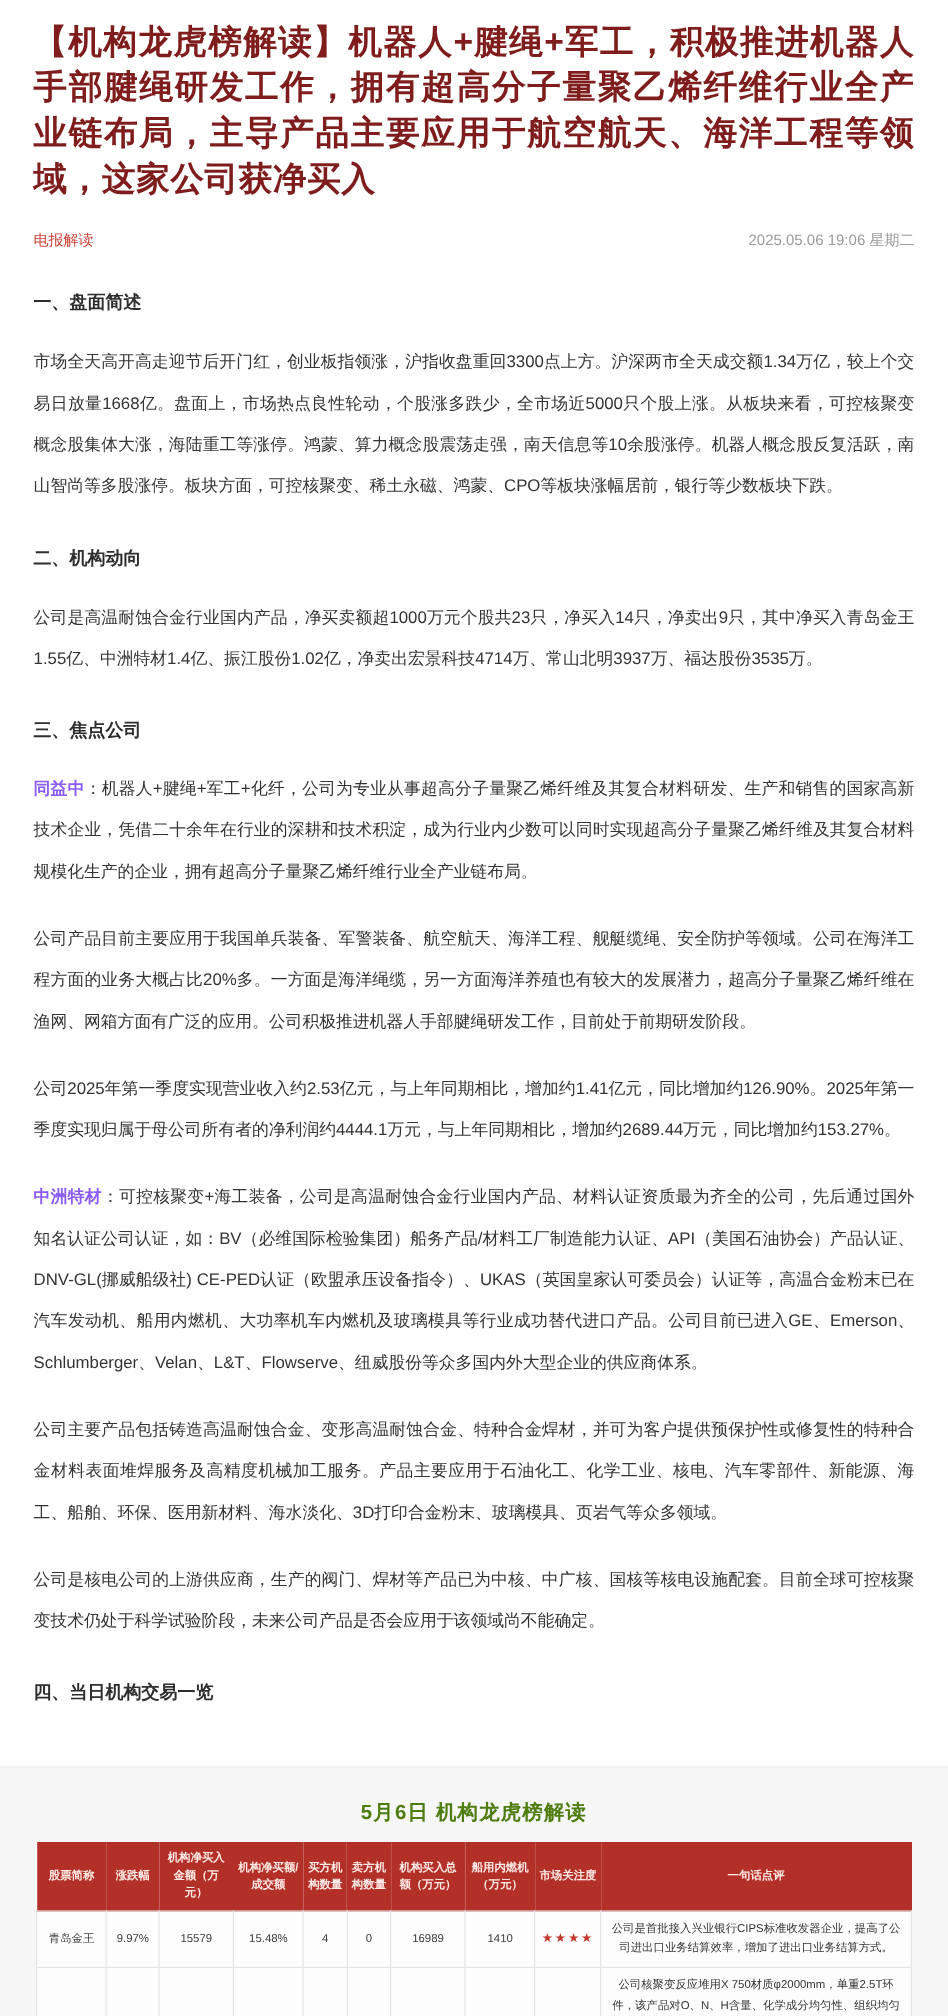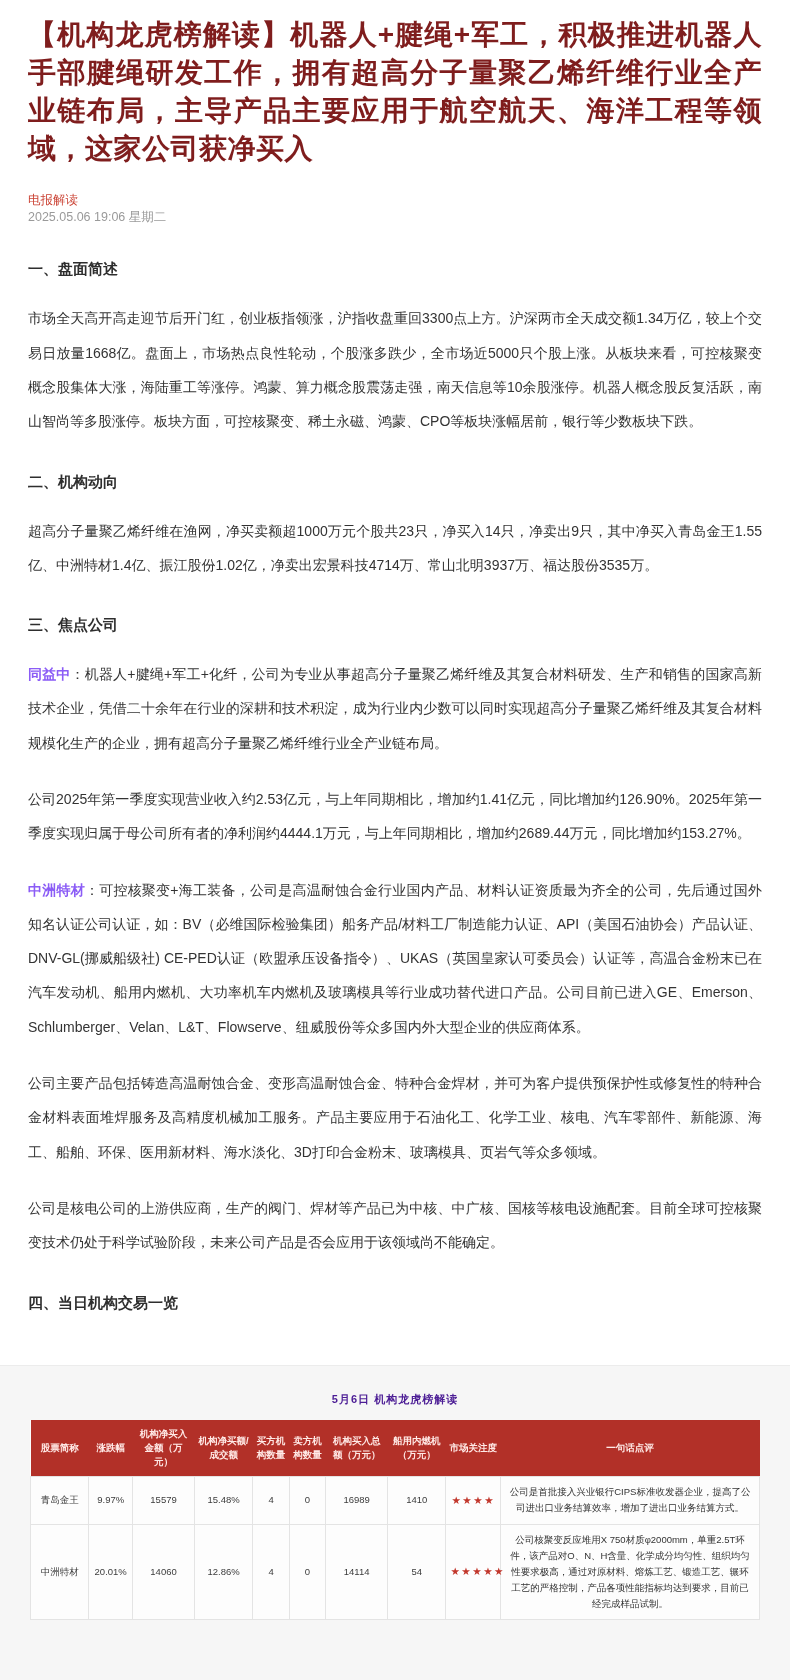--- a/index.html
+++ b/index.html
@@ -8,41 +8,41 @@
     width:790px; height:1680px; overflow:hidden; margin:0 auto;
     font-family:"Liberation Sans","DejaVu Sans",sans-serif;
     color:#333;
   }
   .page { padding:16px 28px 0; }
   h1.article-title {
     font-size:28px; line-height:1.36; font-weight:700; color:#7f1d1d;
     text-align:justify; letter-spacing:.5px; margin-bottom:24px;
   }
   .meta-row {
-    display:flex; justify-content:space-between; 
-    font-size:12.5px; margin-bottom:14px;flex-direction:column;
+    display:flex; justify-content:space-between; align-items:center;
+    font-size:12.5px; margin-bottom:14px;
   }
   .meta-row .source { color:#cb4335; }
   .meta-row .date { color:#9a9a9a; }
   h2.sec-h {
     font-size:15px; font-weight:700; color:#2e2e2e;
     margin:34px 0 10px;
   }
   .article-body p {
     font-size:14px; line-height:2.45; color:#333;
     text-align:justify; margin:22px 0 0;
   }
   .article-body p strong { font-weight:700; color:#8b5cf6; }
   .table-card {
     margin:52px -28px 0; background:#f6f6f6; padding:26px 30px 18px;
     position:relative; min-height:390px;
     border-top:1px solid #ececec;
   }
   .table-title {
-    text-align:center; font-size:11px; font-weight:700; color:#4c1d95;
+    text-align:center; font-size:17px; font-weight:700; color:#4d7c0f;
     margin-bottom:13px; letter-spacing:1px;
   }
   table.lhb {
     width:730px; margin:0 auto; border-collapse:collapse;
     background:#fdfdfd; table-layout:fixed;
   }
   table.lhb th {
     background:#b23028; color:#ffe9e6; font-size:9.5px; font-weight:700;
     padding:7px 3px; line-height:1.5; text-align:center; vertical-align:middle;
   }
@@ -62,23 +62,24 @@
 
   <div class="meta-row">
     <span class="source">电报解读</span>
     <span class="date">2025.05.06 19:06 星期二</span>
   </div>
 
   <div class="article-body" id="sections">
       <h2 class="sec-h">一、盘面简述</h2>
       <p>市场全天高开高走迎节后开门红，创业板指领涨，沪指收盘重回3300点上方。沪深两市全天成交额1.34万亿，较上个交易日放量1668亿。盘面上，市场热点良性轮动，个股涨多跌少，全市场近5000只个股上涨。从板块来看，可控核聚变概念股集体大涨，海陆重工等涨停。鸿蒙、算力概念股震荡走强，南天信息等10余股涨停。机器人概念股反复活跃，南山智尚等多股涨停。板块方面，可控核聚变、稀土永磁、鸿蒙、CPO等板块涨幅居前，银行等少数板块下跌。</p>
       <h2 class="sec-h">二、机构动向</h2>
-      <p>超高分子量聚乙烯纤维在渔网，净买卖额超1000万元个股共23只，净买入14只，净卖出9只，其中净买入青岛金王1.55亿、中洲特材1.4亿、振江股份1.02亿，净卖出宏景科技4714万、常山北明3937万、福达股份3535万。</p>
+      <p>公司是高温耐蚀合金行业国内产品，净买卖额超1000万元个股共23只，净买入14只，净卖出9只，其中净买入青岛金王1.55亿、中洲特材1.4亿、振江股份1.02亿，净卖出宏景科技4714万、常山北明3937万、福达股份3535万。</p>
       <h2 class="sec-h">三、焦点公司</h2>
       <p><strong>同益中</strong>：机器人+腱绳+军工+化纤，公司为专业从事超高分子量聚乙烯纤维及其复合材料研发、生产和销售的国家高新技术企业，凭借二十余年在行业的深耕和技术积淀，成为行业内少数可以同时实现超高分子量聚乙烯纤维及其复合材料规模化生产的企业，拥有超高分子量聚乙烯纤维行业全产业链布局。</p>
+      <p>公司产品目前主要应用于我国单兵装备、军警装备、航空航天、海洋工程、舰艇缆绳、安全防护等领域。公司在海洋工程方面的业务大概占比20%多。一方面是海洋绳缆，另一方面海洋养殖也有较大的发展潜力，超高分子量聚乙烯纤维在渔网、网箱方面有广泛的应用。公司积极推进机器人手部腱绳研发工作，目前处于前期研发阶段。</p>
       <p>公司2025年第一季度实现营业收入约2.53亿元，与上年同期相比，增加约1.41亿元，同比增加约126.90%。2025年第一季度实现归属于母公司所有者的净利润约4444.1万元，与上年同期相比，增加约2689.44万元，同比增加约153.27%。</p>
       <p><strong>中洲特材</strong>：可控核聚变+海工装备，公司是高温耐蚀合金行业国内产品、材料认证资质最为齐全的公司，先后通过国外知名认证公司认证，如：BV（必维国际检验集团）船务产品/材料工厂制造能力认证、API（美国石油协会）产品认证、DNV-GL(挪威船级社) CE-PED认证（欧盟承压设备指令）、UKAS（英国皇家认可委员会）认证等，高温合金粉末已在汽车发动机、船用内燃机、大功率机车内燃机及玻璃模具等行业成功替代进口产品。公司目前已进入GE、Emerson、Schlumberger、Velan、L&amp;T、Flowserve、纽威股份等众多国内外大型企业的供应商体系。</p>
       <p>公司主要产品包括铸造高温耐蚀合金、变形高温耐蚀合金、特种合金焊材，并可为客户提供预保护性或修复性的特种合金材料表面堆焊服务及高精度机械加工服务。产品主要应用于石油化工、化学工业、核电、汽车零部件、新能源、海工、船舶、环保、医用新材料、海水淡化、3D打印合金粉末、玻璃模具、页岩气等众多领域。</p>
       <p>公司是核电公司的上游供应商，生产的阀门、焊材等产品已为中核、中广核、国核等核电设施配套。目前全球可控核聚变技术仍处于科学试验阶段，未来公司产品是否会应用于该领域尚不能确定。</p>
       <h2 class="sec-h">四、当日机构交易一览</h2>
     </div>
 
   <div class="table-card">
     <div class="table-title">5月6日 机构龙虎榜解读</div>
     <table class="lhb">

